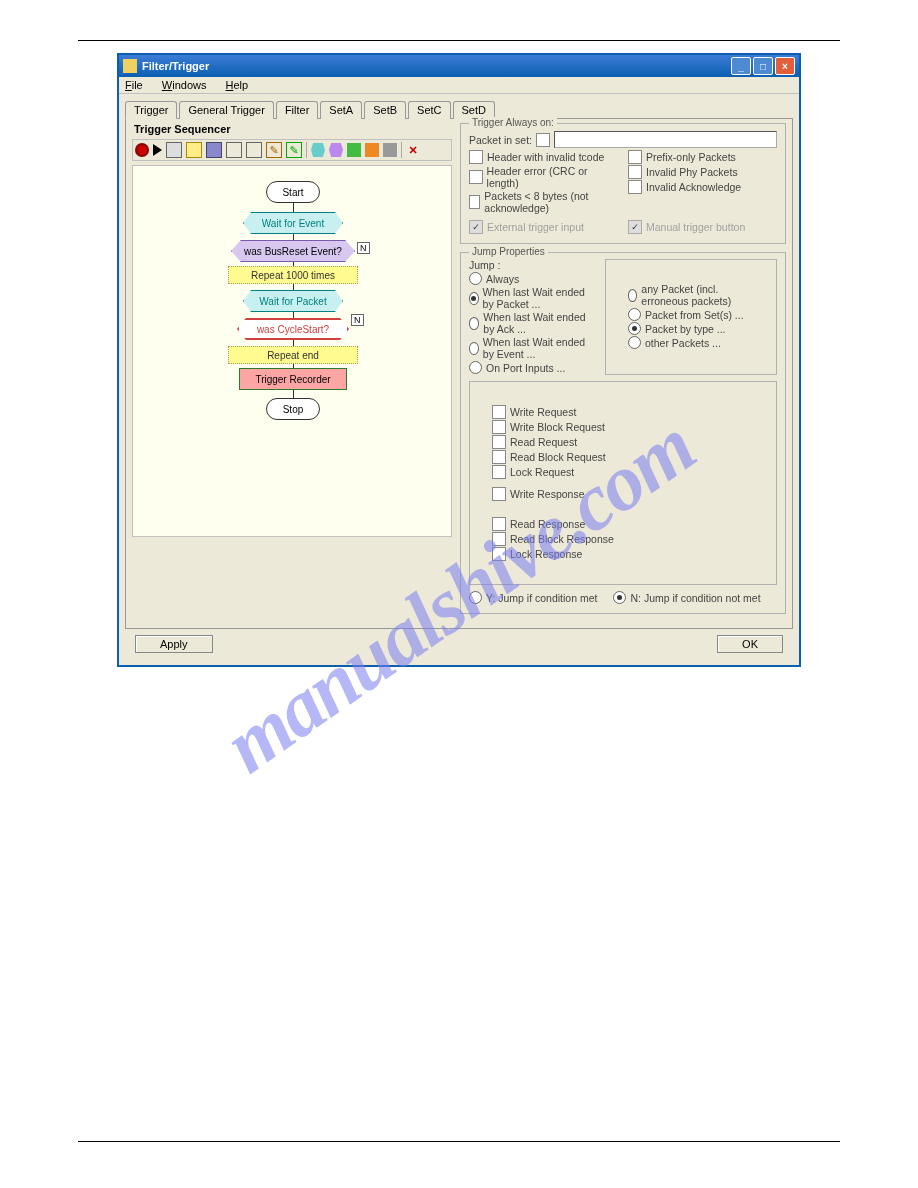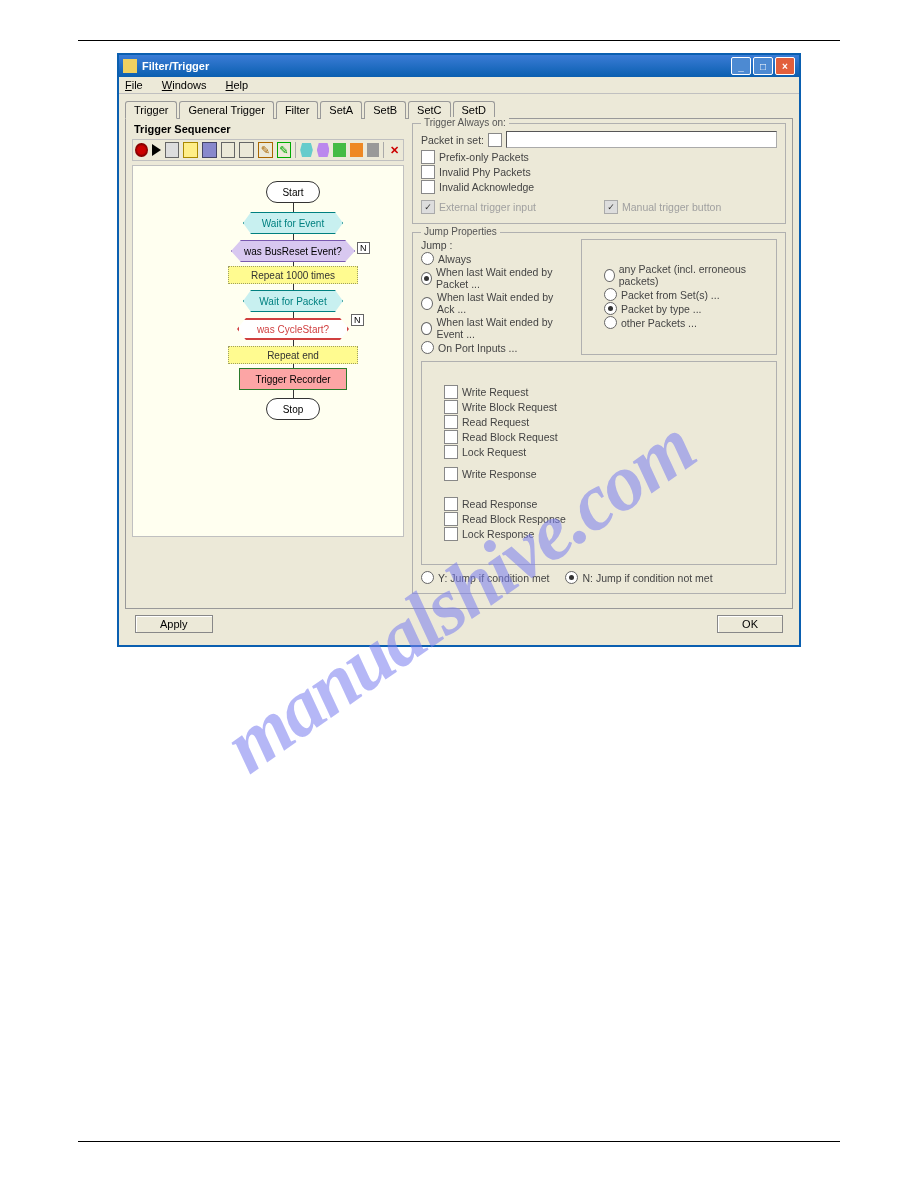--- a/index.html
+++ b/index.html
@@ -96,21 +96,21 @@
     top: 1px;
   }
   .tab.active { background: #ece9d8; border-bottom: 1px solid #ece9d8; z-index: 2; }
   .panel {
     border: 1px solid #999;
     padding: 4px 6px 6px 6px;
     display: flex;
     gap: 8px;
     min-height: 420px;
   }
-  .leftcol { width: 272px; }
+  .leftcol { width: 320px; }
   .rightcol { flex: 1; }
   .seq-title { font-weight: bold; font-size: 11px; margin: 0 0 4px 2px; }
   .toolbar2 {
     display: flex; align-items: center; gap: 4px;
     padding: 2px; border: 1px solid #c0c0c0; background: #ece9d8;
     margin-bottom: 4px;
   }
   .tb { width: 14px; height: 14px; display: inline-flex; align-items: center; justify-content: center; }
   .tb.red-dot { background: radial-gradient(circle, #c00 40%, #800 60%); border-radius: 50%; }
   .tb.play { width:0;height:0;border-left:9px solid #000;border-top:6px solid transparent;border-bottom:6px solid transparent;}
@@ -252,20 +252,34 @@
             <div class="legend">Trigger Always on:</div>
             <div class="row">
               <span class="lbl">Packet in set:</span>
               <span class="ck"></span>
               <span class="input"></span>
             </div>
             <div class="twocol">
               <div class="subcol">
                 <div class="row">
                     <span class="ck"></span>
+                    <span class="lbl">Header with invalid tcode</span>
+                  </div>
+                <div class="row">
+                    <span class="ck"></span>
+                    <span class="lbl">Header error (CRC or length)</span>
+                  </div>
+                <div class="row">
+                    <span class="ck"></span>
+                    <span class="lbl">Packets &lt; 8 bytes (not acknowledge)</span>
+                  </div>
+              </div>
+              <div class="subcol">
+                <div class="row">
+                    <span class="ck"></span>
                     <span class="lbl">Prefix-only Packets</span>
                   </div>
                 <div class="row">
                     <span class="ck"></span>
                     <span class="lbl">Invalid Phy Packets</span>
                   </div>
                 <div class="row">
                     <span class="ck"></span>
                     <span class="lbl">Invalid Acknowledge</span>
                   </div>

